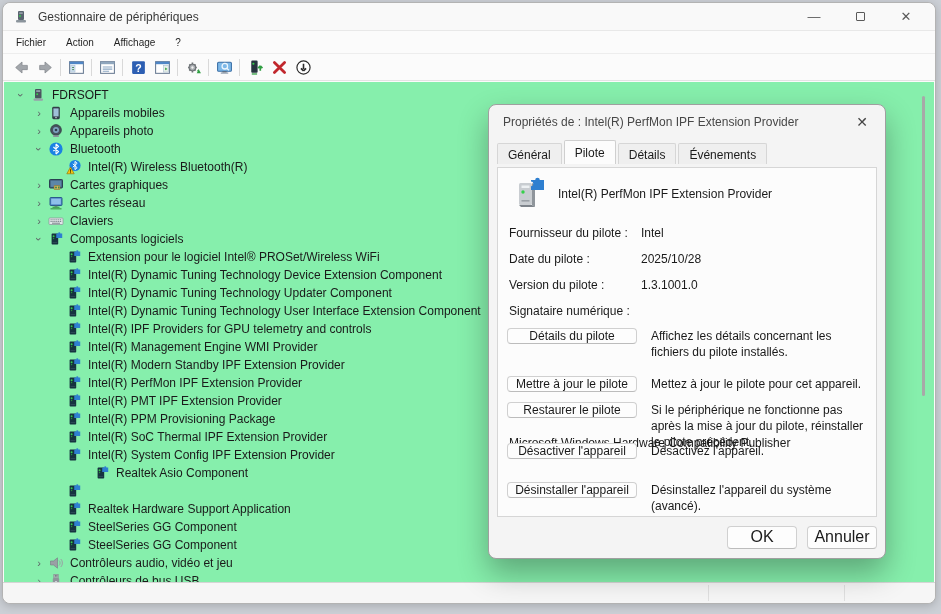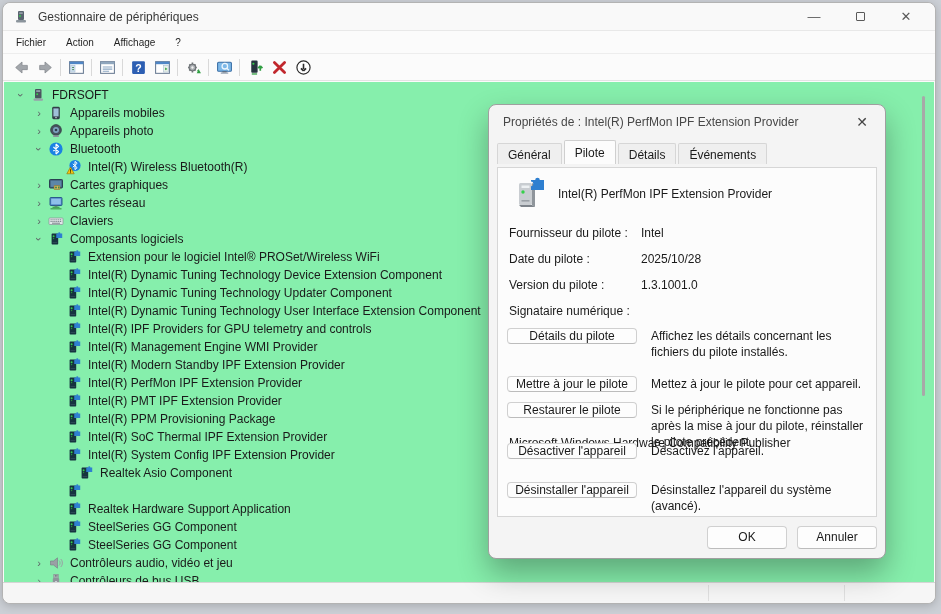--- a/index.html
+++ b/index.html
@@ -80,22 +80,22 @@
   .drv-field .f-value { flex:1; }
 
   .drv-action { position:absolute; left:9px; right:10px; display:flex; align-items:flex-start; }
   .drv-btn { width:130px; flex:0 0 130px; height:16px; background:#fdfdfd;
     border:1px solid #d0d0d0; border-bottom-color:#bcbcbc; border-radius:4px;
     font-size:12px; color:#1a1a1a; display:flex; align-items:center; justify-content:center; }
   .drv-desc { margin-left:14px; font-size:12px; color:#1a1a1a; line-height:16px; }
 
   .dlg-footer { position:absolute; left:0; right:0; bottom:0; height:42px;
     display:flex; align-items:center; justify-content:flex-end; gap:10px; padding-right:8px; }
-  .dlg-btn { width:80px; height:23px; background:#fdfdfd; border:1px solid #d0d0d0;
-    border-bottom-color:#bcbcbc; border-radius:4px; font-size:12px; color:#1a1a1a;
+  .dlg-btn { width:70px; height:23px; background:#fdfdfd; border:1px solid #d0d0d0;
+    border-bottom-color:#bcbcbc; border-radius:4px; font-size:16px; color:#1a1a1a;
     display:flex; align-items:center; justify-content:center; }
 </style>
 </head>
 <body>
 
 <div class="app-window">
   <div class="titlebar">
     <span class="app-icon" id="app-icon">
         <svg viewBox="0 0 16 16">
           <rect x="5" y="2" width="6" height="9" rx="1" fill="#5a6570"></rect>
@@ -479,21 +479,21 @@
             <svg viewBox="0 0 16 16">
               <rect x="3.6" y="2.6" width="6.6" height="11" rx=".8" fill="#16333f"></rect>
               <circle cx="5.6" cy="5.2" r="0.95" fill="#35d14a"></circle>
               <circle cx="5.6" cy="7.6" r="0.7" fill="#2aa03a"></circle>
               <rect x="4.6" y="11" width="4.6" height="0.9" fill="#2f4a58"></rect>
               <path d="M9.6 2.2h2.1a1.2 1.2 0 1 1 2.4 0h2v5h-6.5z" fill="#2e7fd0" transform="translate(-0.6,0.4) scale(0.92)"></path>
             </svg>
           </span>
           <span>Intel(R) System Config IPF Extension Provider</span>
         </div>
-        <div class="tree-row" style="padding-left: 56px;">
+        <div class="tree-row" style="padding-left: 56px; margin-left: 16px;">
           <span class="chev none"></span>
           <span class="tree-icon">
             <svg viewBox="0 0 16 16">
               <rect x="3.6" y="2.6" width="6.6" height="11" rx=".8" fill="#16333f"></rect>
               <circle cx="5.6" cy="5.2" r="0.95" fill="#35d14a"></circle>
               <circle cx="5.6" cy="7.6" r="0.7" fill="#2aa03a"></circle>
               <rect x="4.6" y="11" width="4.6" height="0.9" fill="#2f4a58"></rect>
               <path d="M9.6 2.2h2.1a1.2 1.2 0 1 1 2.4 0h2v5h-6.5z" fill="#2e7fd0" transform="translate(-0.6,0.4) scale(0.92)"></path>
             </svg>
           </span>

